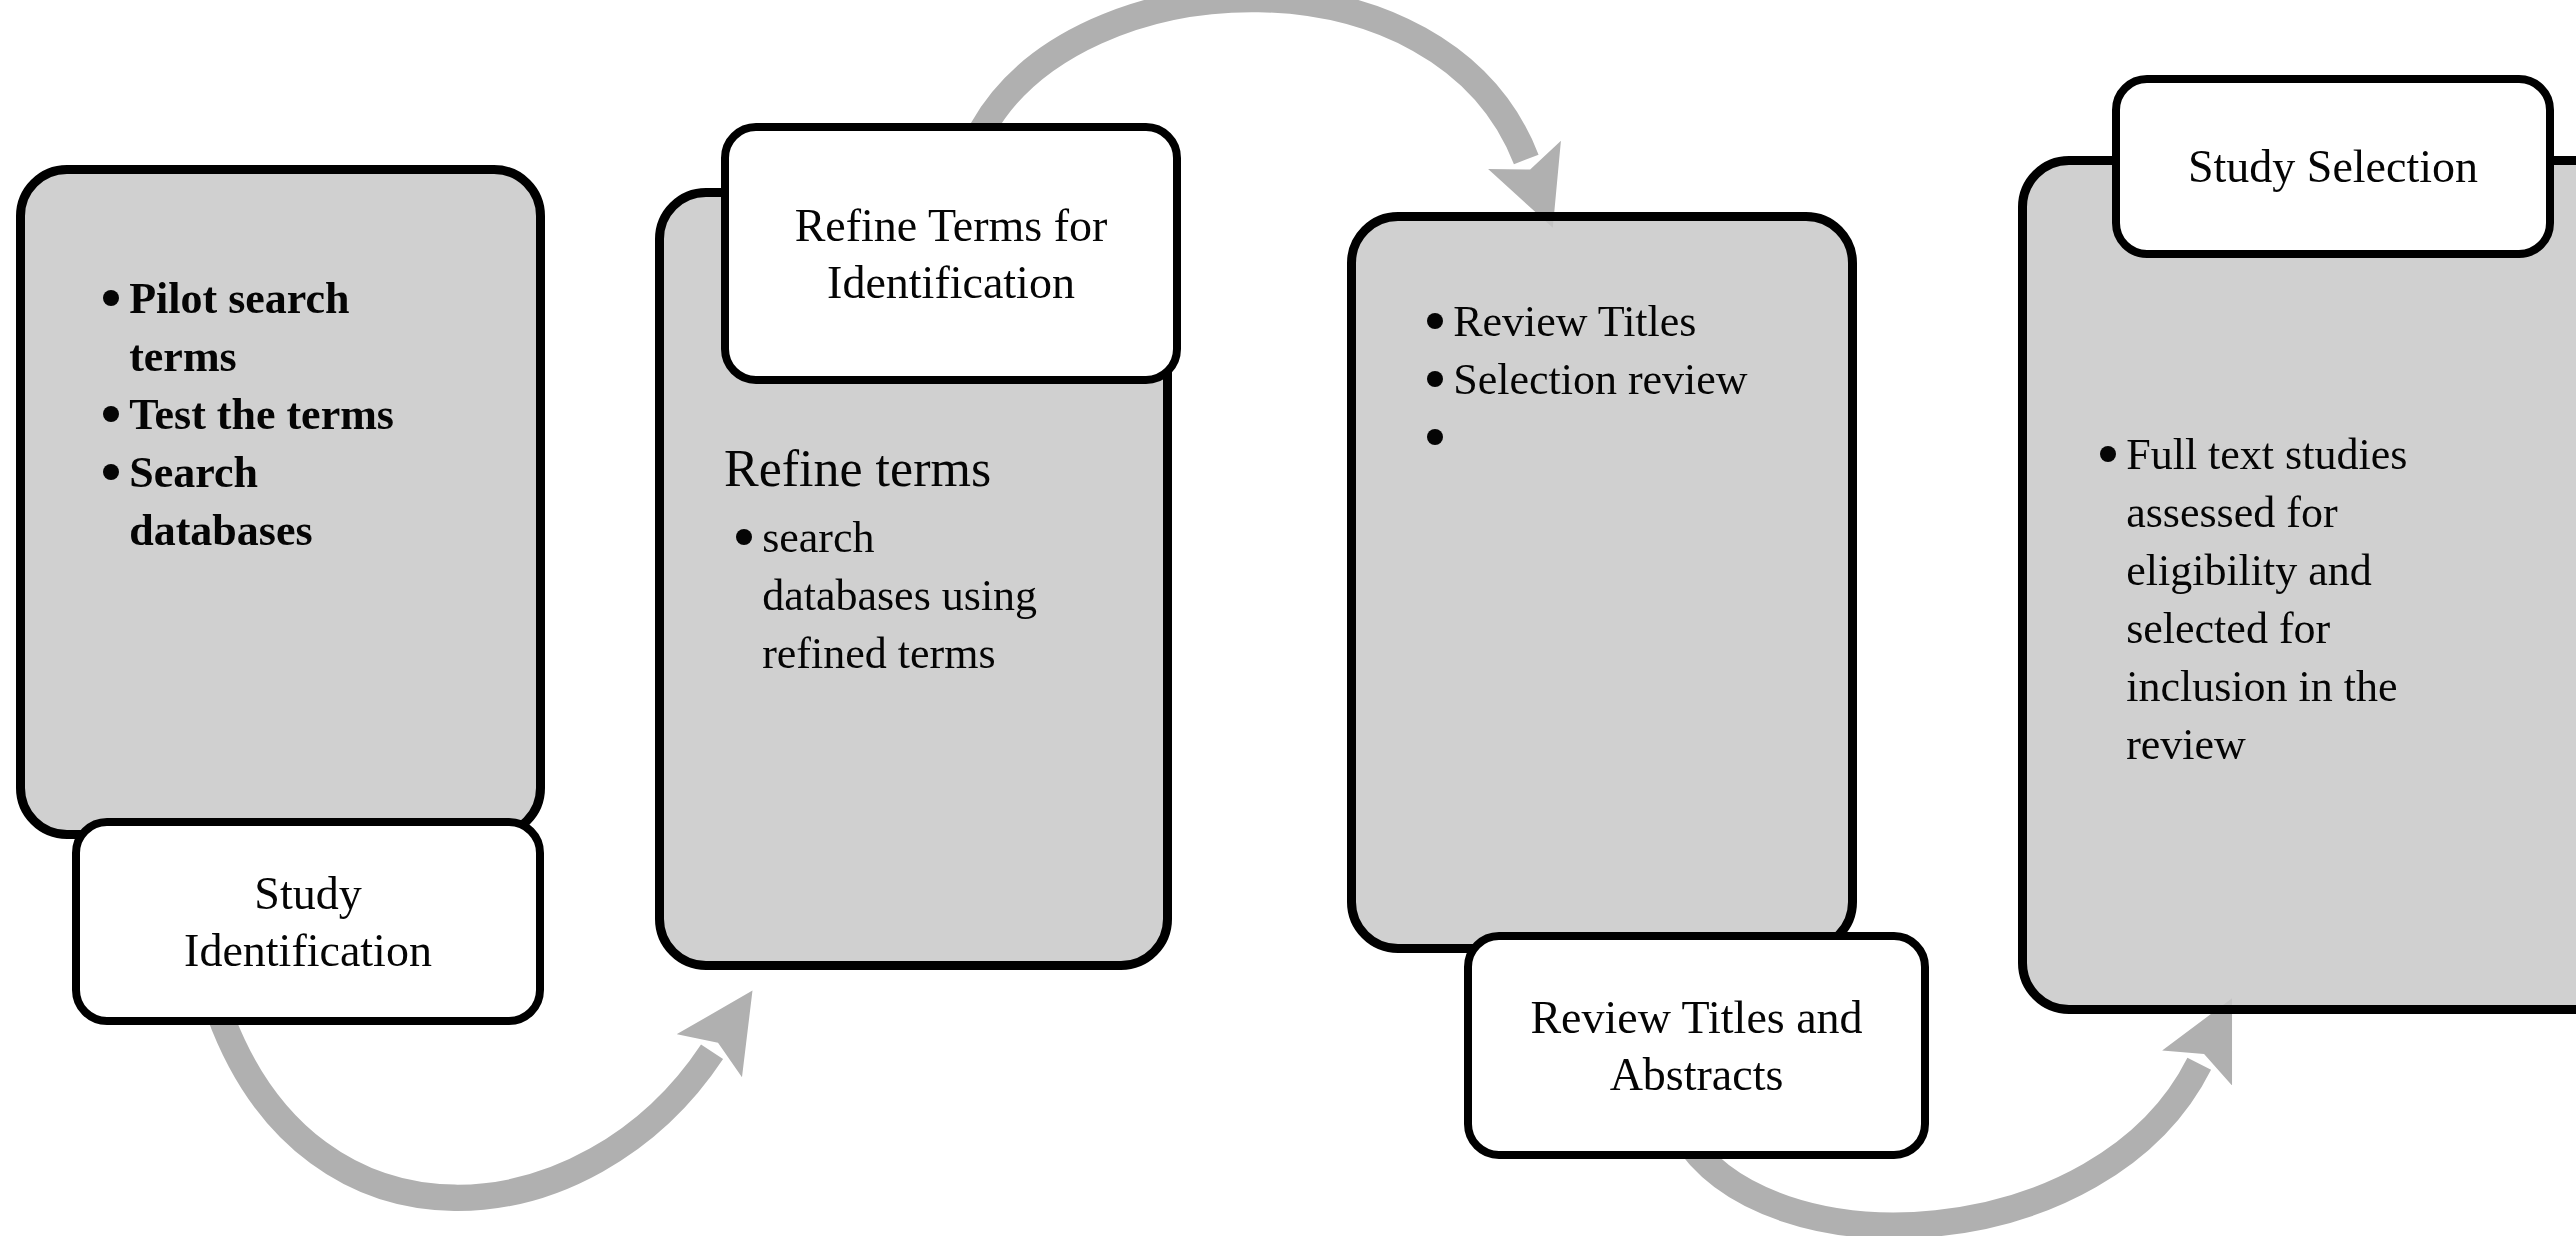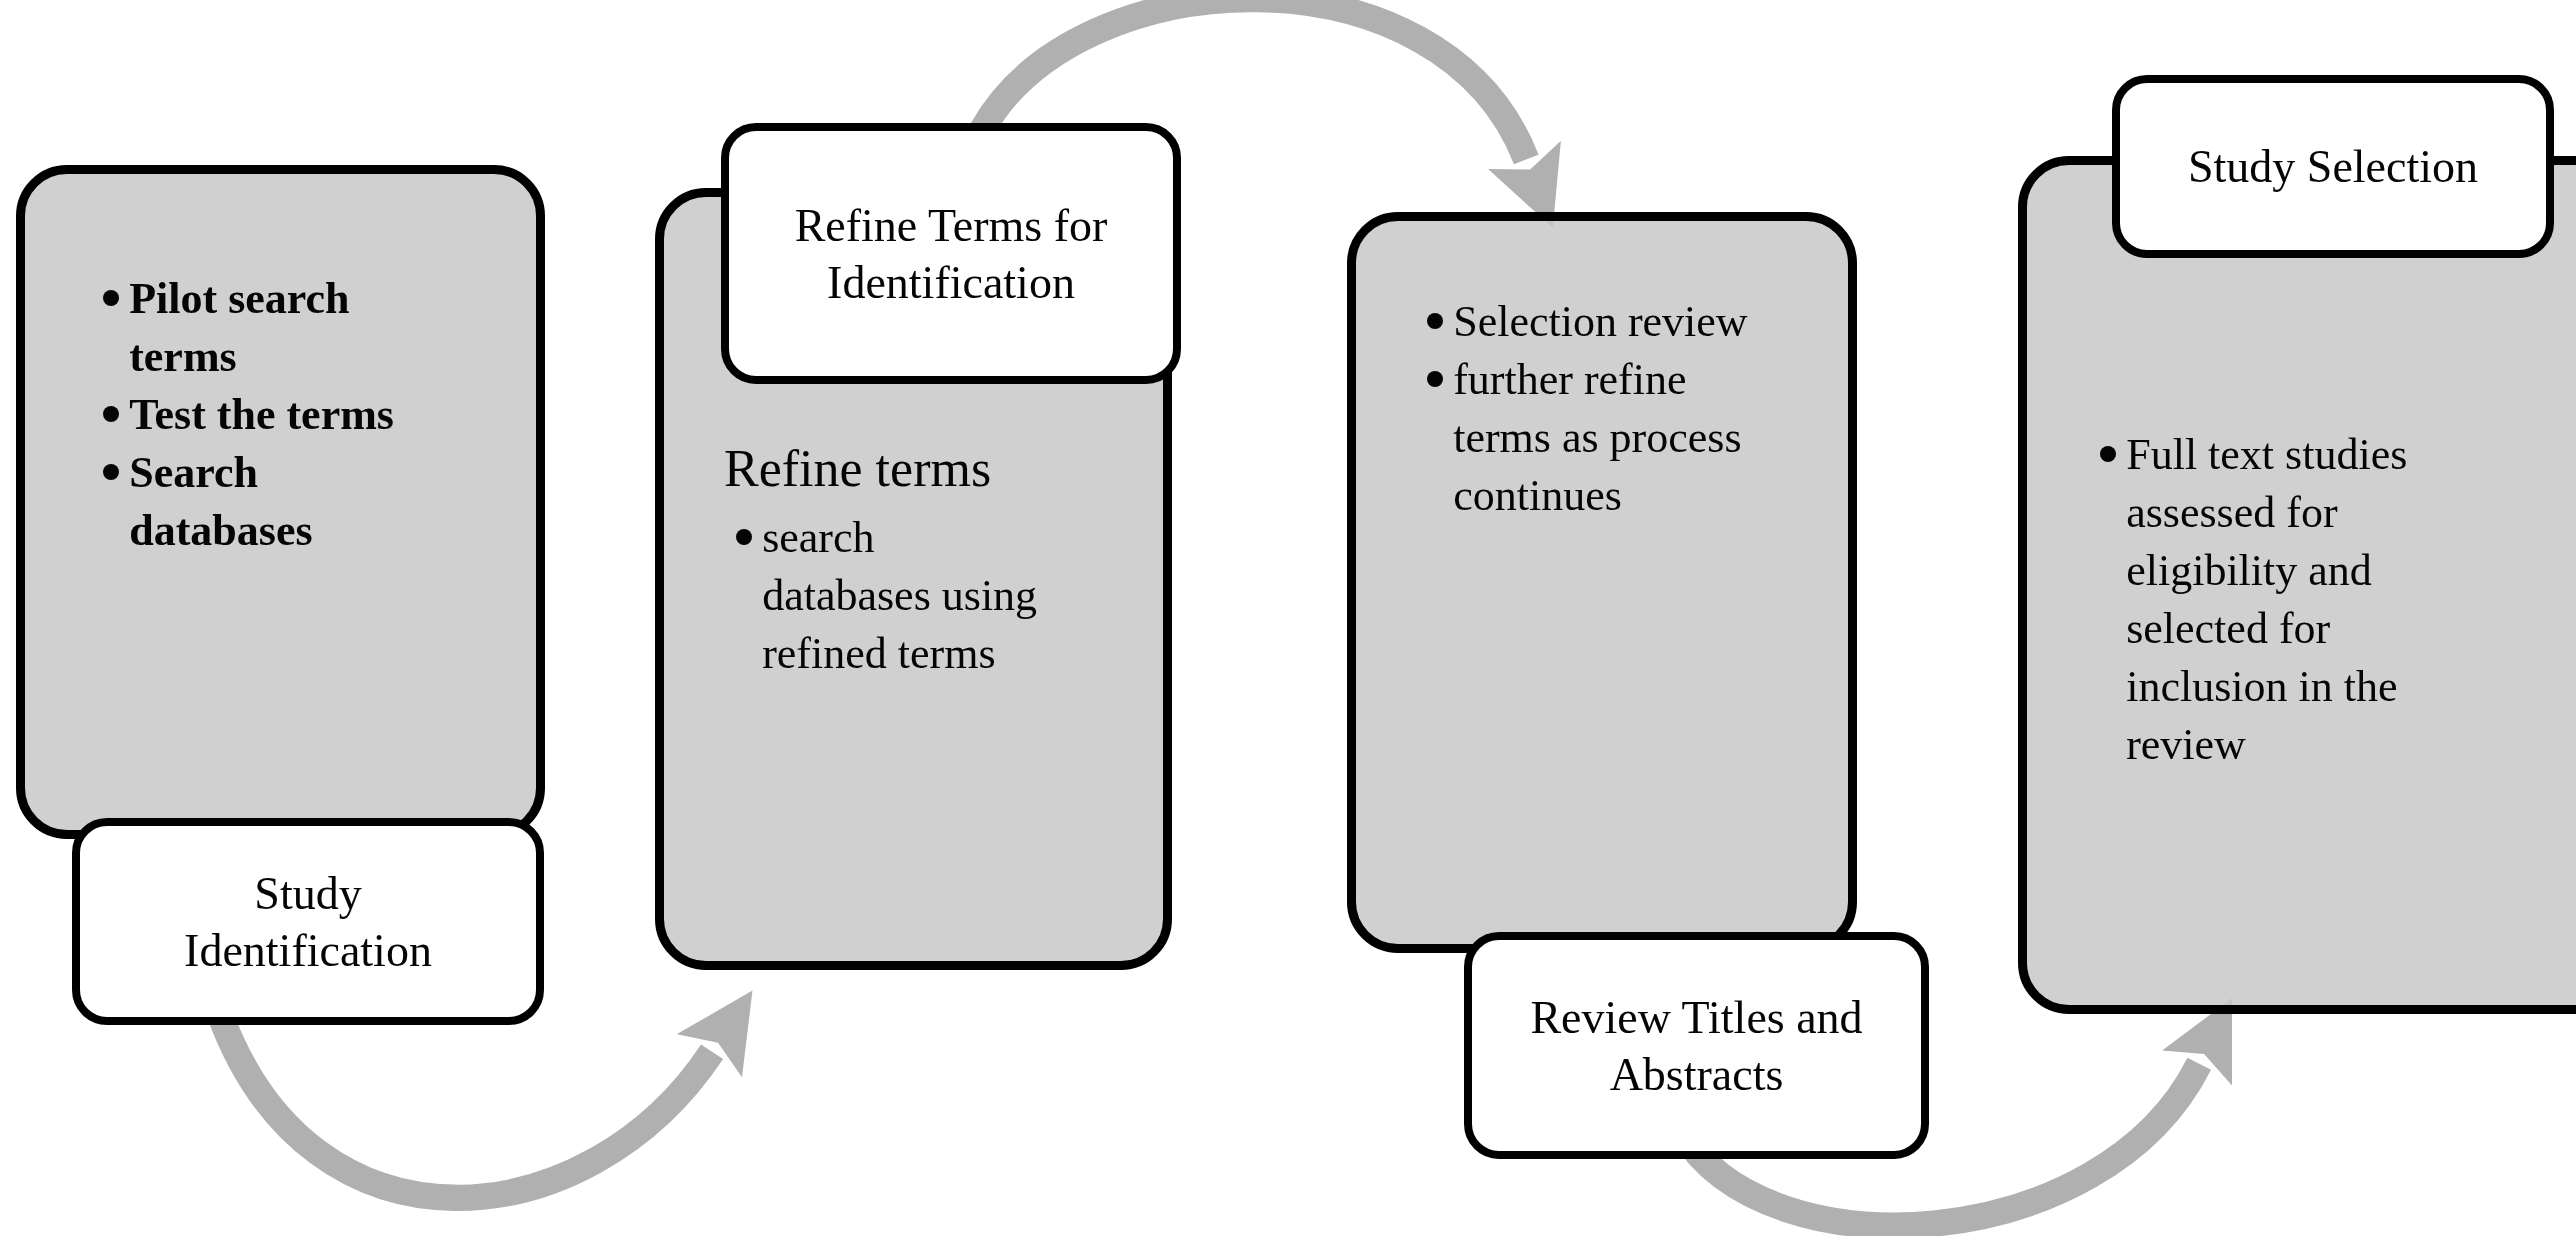--- a/index.html
+++ b/index.html
@@ -108,25 +108,28 @@
             <span class="txt">search<br>databases using<br>refined terms</span>
           </div>
         </div>
     </div>
   </div>
 
   <div id="box-3" class="gray-box">
     <div class="content">
         <div class="li">
           <span class="dot"></span>
+          <span class="txt">Review Titles</span>
+        </div>
+        <div class="li">
+          <span class="dot"></span>
           <span class="txt">Selection review</span>
         </div>
         <div class="li">
           <span class="dot"></span>
-          <span class="txt">further refine<br>terms as process<br>continues</span>
         </div>
       </div>
   </div>
 
   <div id="box-4" class="gray-box">
     <div class="content">
         <div class="li">
           <span class="dot"></span>
           <span class="txt">Full text studies<br>assessed for<br>eligibility and<br>selected for<br>inclusion in the<br>review</span>
         </div>

